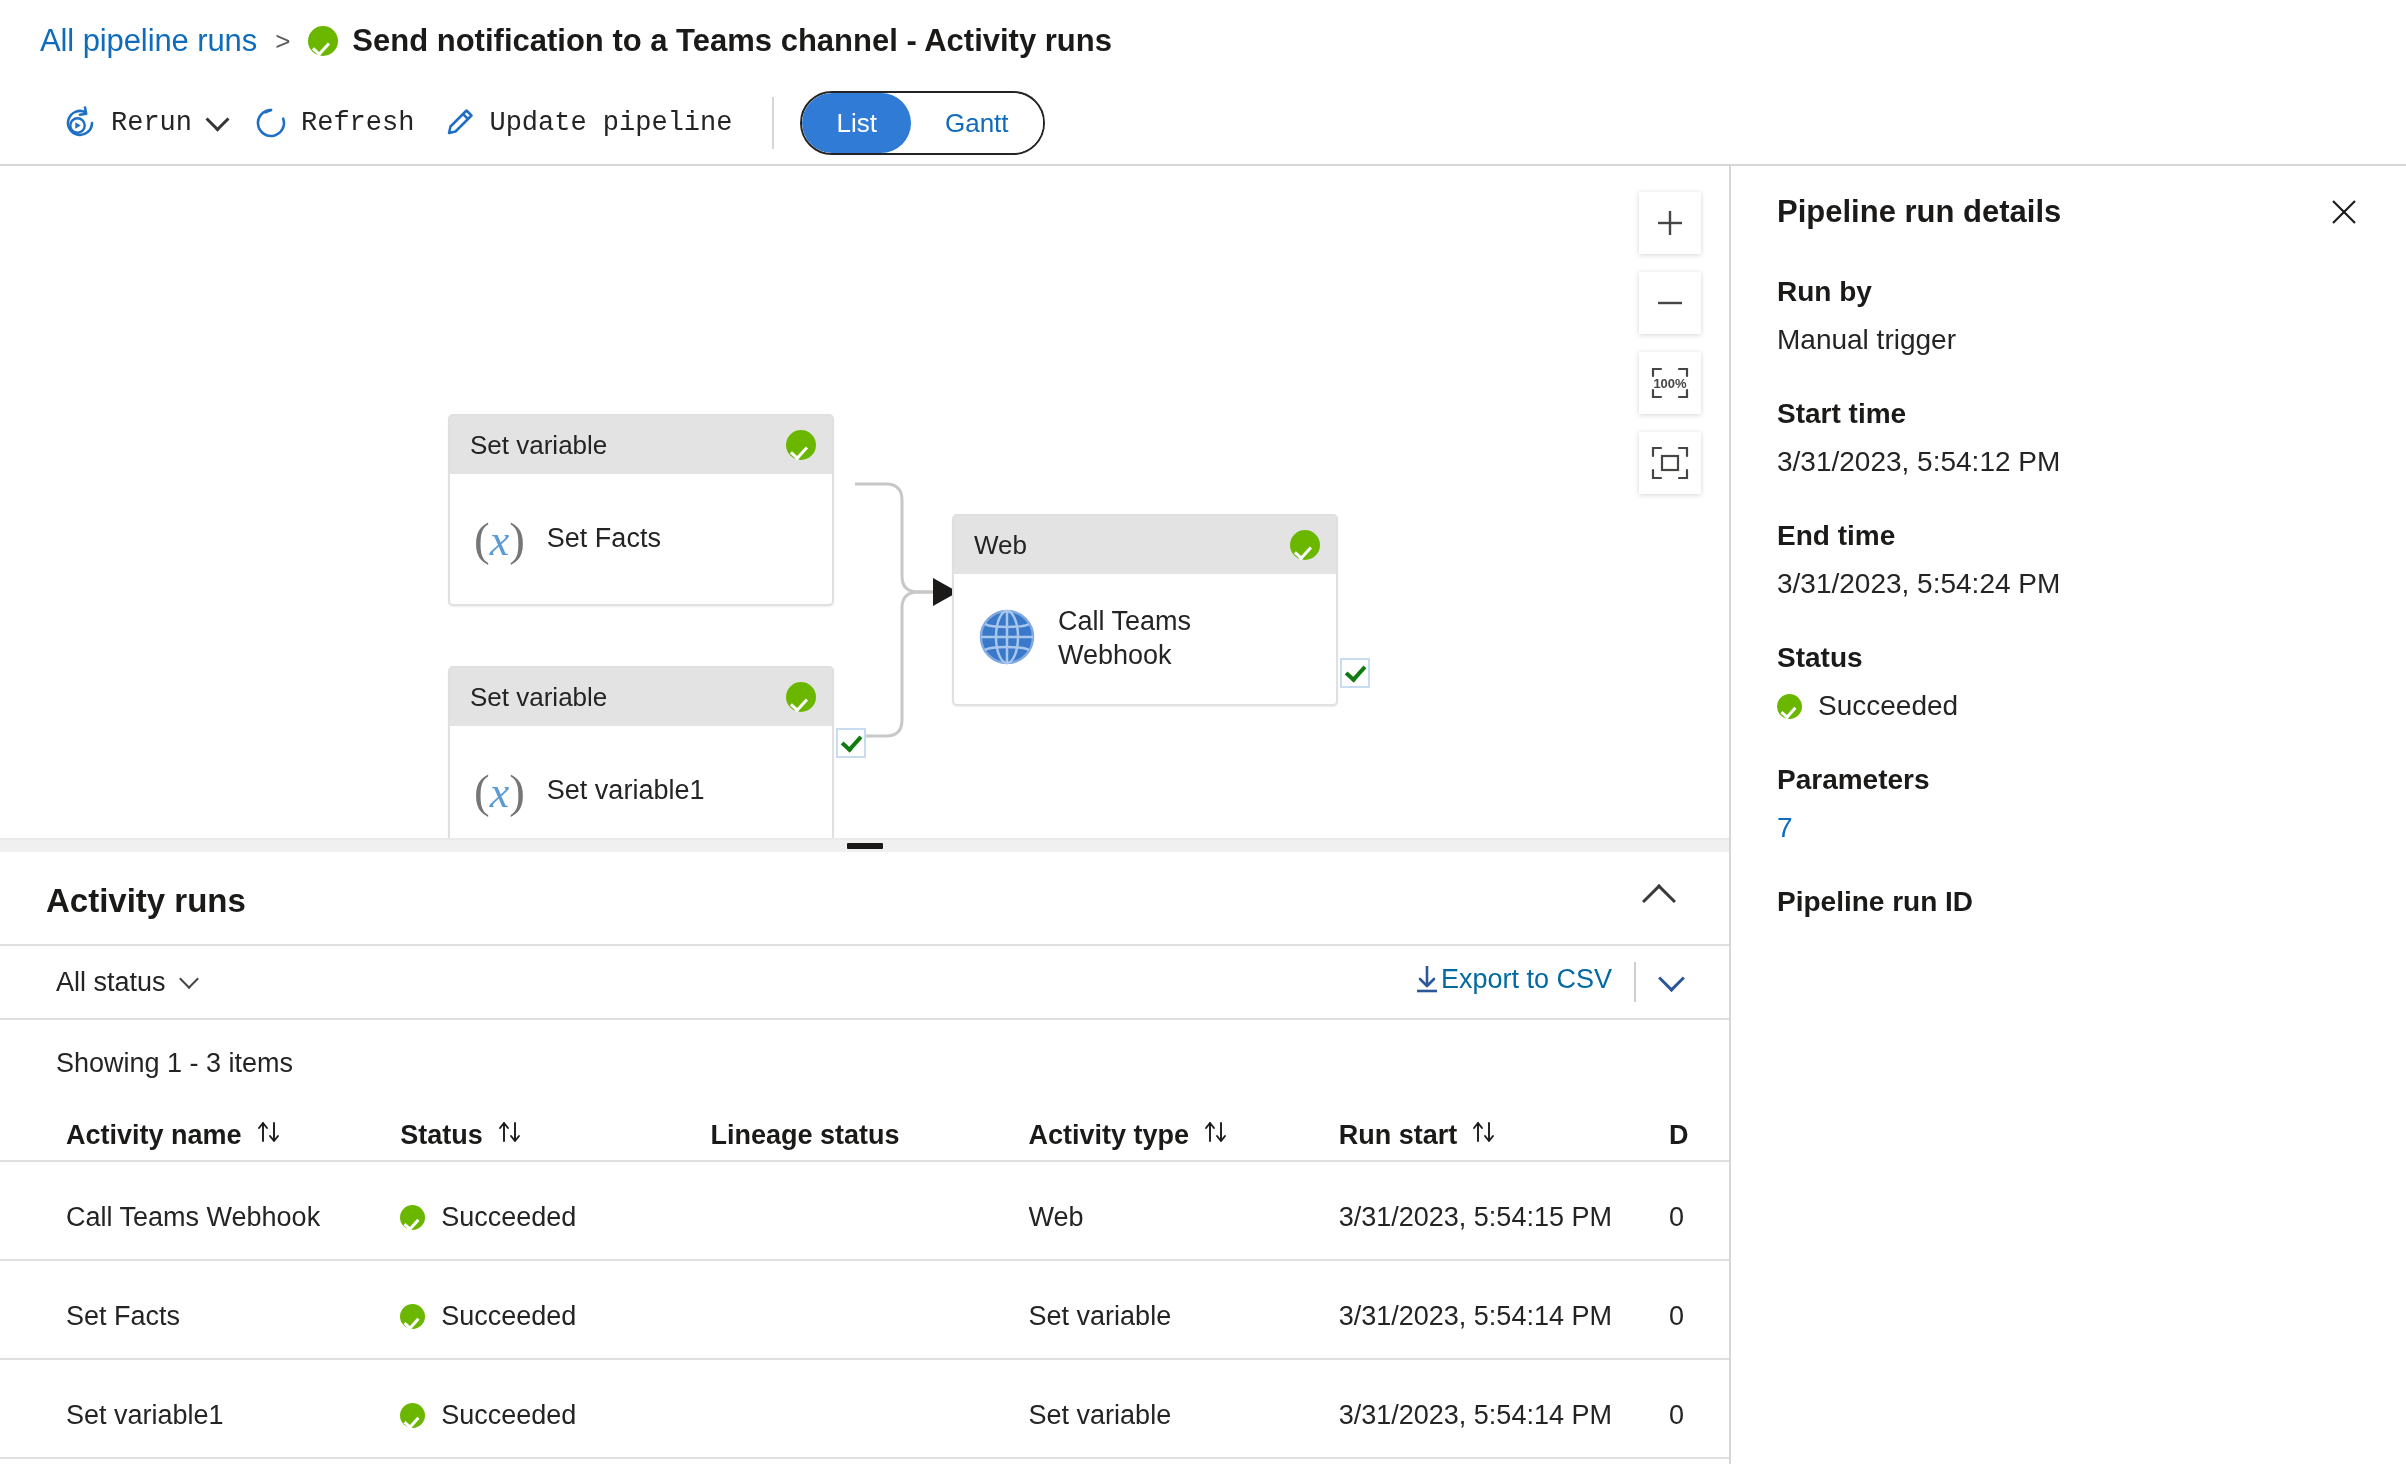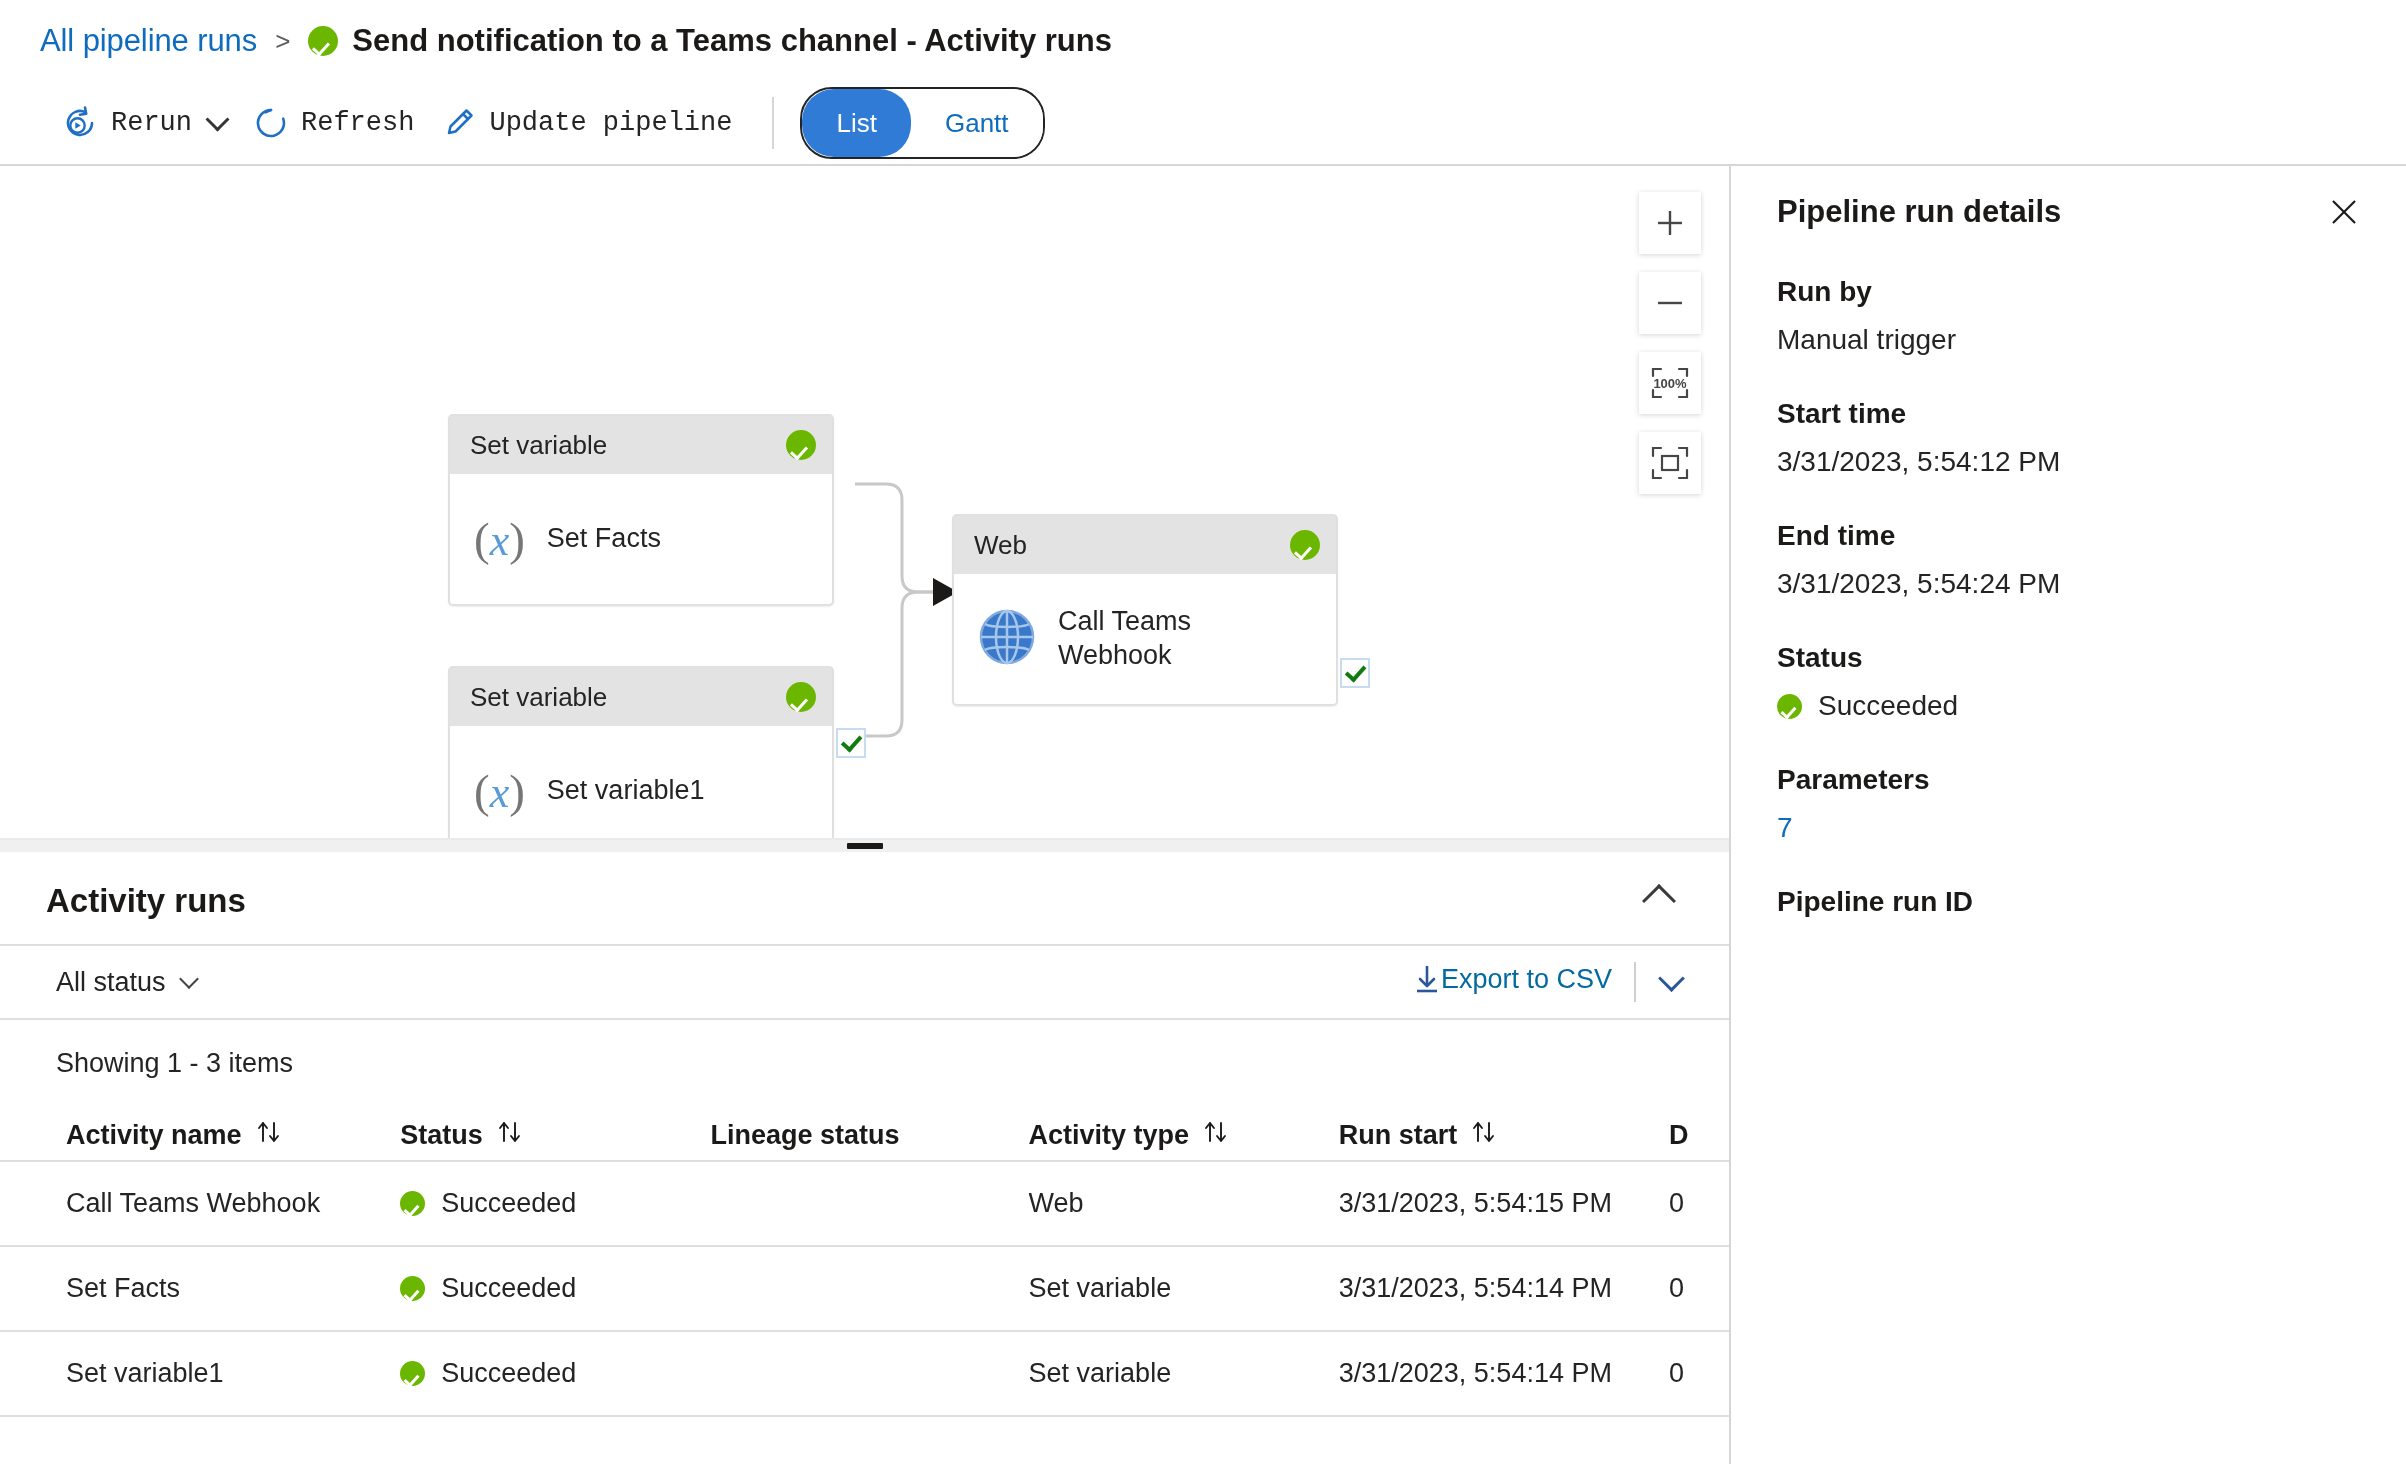--- a/index.html
+++ b/index.html
@@ -93,21 +93,21 @@
     width: 17px; height: 17px;
     border-right: 3px solid #353535;
     border-bottom: 3px solid #353535;
     transform: rotate(45deg);
     margin-left: 4px; margin-top: -7px;
   }
   
   #view-toggle {
     display: flex;
     align-items: stretch;
-    height: 72px;
+    height: 64px;
     border: 2.5px solid #242424;
     border-radius: 32px;
     overflow: hidden;
     background: #fff;
     cursor: pointer;
   }
   .vt-seg {
     display: flex; align-items: center; justify-content: center;
     font-size: 26px;
     padding: 0 34px;
@@ -316,21 +316,21 @@
     font-size: 27px;
     font-weight: bold;
     color: #1b1a19;
     padding: 18px 0 8px 0;
     border-bottom: 2px solid #e1dfdd;
     white-space: nowrap;
   }
   #runs-table td {
     font-size: 27px;
     color: #242424;
-    padding: 26px 0 26px 0;
+    padding: 40px 0 26px 0;
     border-bottom: 2px solid #e1dfdd;
     white-space: nowrap;
     overflow: hidden;
   }
   #runs-table th:first-child, #runs-table td:first-child { padding-left: 66px; }
   .sort-ico {
     display: inline-block;
     margin-left: 13px;
     vertical-align: -2px;
   }

